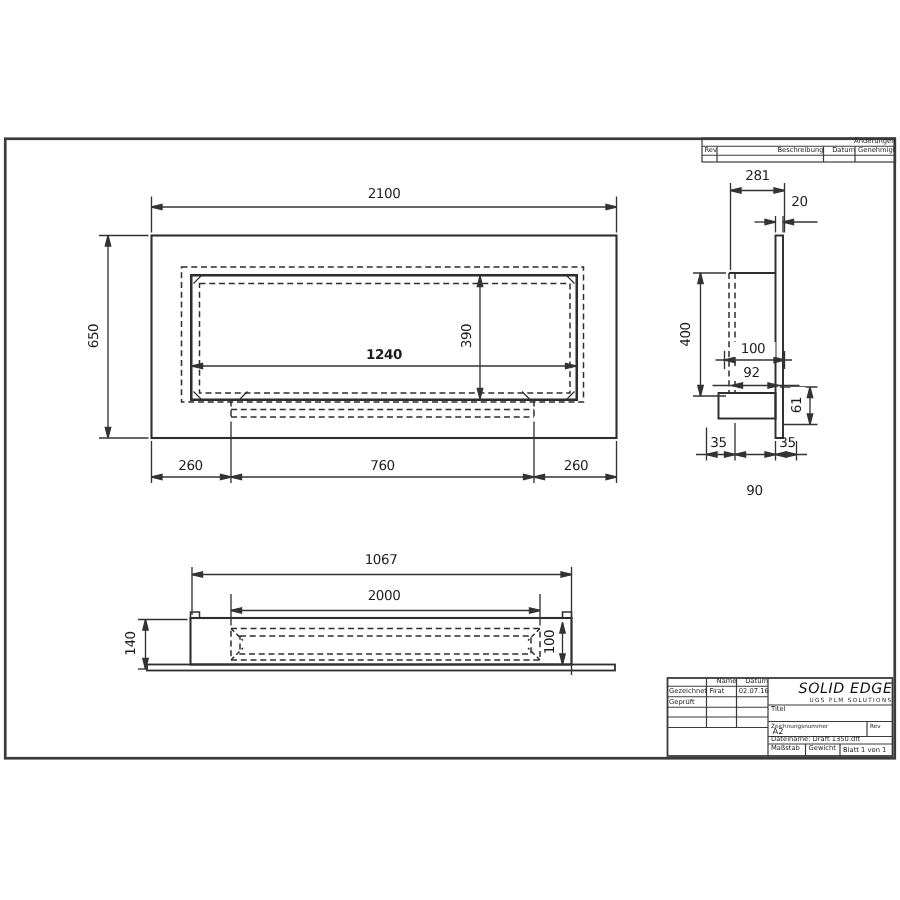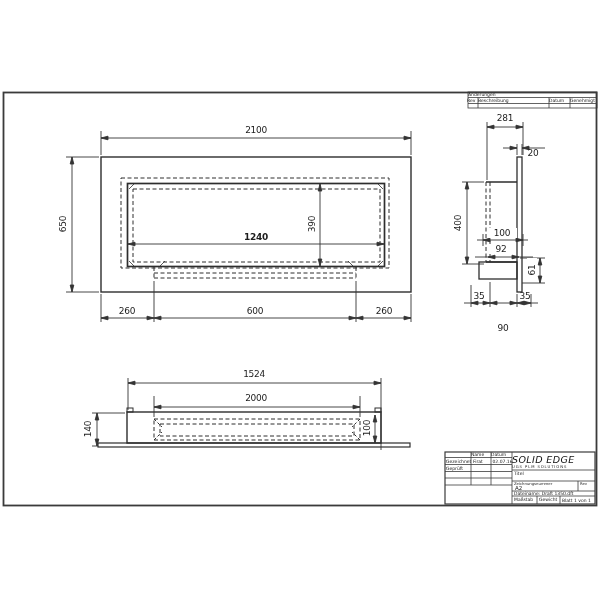--- a/index.html
+++ b/index.html
@@ -6,21 +6,21 @@
   #sheet{position:relative;width:600px;height:600px;background:#fff;overflow:hidden;
          font-family:"DejaVu Sans",sans-serif;}
   svg{position:absolute;left:0;top:0;}
   .lbl{position:absolute;font-size:9px;color:#1c1c1c;letter-spacing:-0.3px;
        text-align:center;white-space:nowrap;line-height:10px;}
   .rot{transform:rotate(-90deg);transform-origin:center;}
   .bgw{background:#fff;}
   .tb{position:absolute;color:#222;white-space:nowrap;line-height:1;}
   .f4{font-size:4.5px;}
   .f35{font-size:3.8px;}
-  .c{text-align:left;}
+  .c{text-align:right;}
   .brand{font-size:9.5px;font-style:italic;letter-spacing:0.4px;color:#111;}
   .brandsub{font-size:3.8px;letter-spacing:0.9px;color:#222;}
 </style>
 </head>
 <body>
 
 <div id="sheet">
 
   <svg width="600" height="600" viewBox="0 0 600 600">
 
@@ -189,34 +189,34 @@
       <line x1="537" y1="496" x2="537" y2="504"></line>
       <line x1="560" y1="496" x2="560" y2="504"></line>
     </g>
   </svg>
 
   <span class="lbl" style="left:236px;top:125px;width:40px;">2100</span>
   <span class="lbl rot" style="left:51px;top:219px;width:24px;">650</span>
   <span class="lbl" style="left:236px;top:232px;width:40px;font-weight:bold;">1240</span>
   <span class="lbl rot" style="left:300px;top:219px;width:24px;">390</span>
   <span class="lbl" style="left:107px;top:306px;width:40px;">260</span>
-  <span class="lbl" style="left:235px;top:306px;width:40px;">600</span>
+  <span class="lbl" style="left:235px;top:306px;width:40px;">760</span>
   <span class="lbl" style="left:364px;top:306px;width:40px;">260</span>
 
   <span class="lbl" style="left:485px;top:113px;width:40px;">281</span>
-  <span class="lbl" style="left:513px;top:148px;width:40px;">20</span>
+  <span class="lbl" style="left:513px;top:130px;width:40px;">20</span>
   <span class="lbl rot" style="left:446px;top:218px;width:24px;">400</span>
   <span class="lbl bgw" style="left:487px;top:228px;width:30px;">100</span>
   <span class="lbl bgw" style="left:489px;top:244px;width:24px;">92</span>
   <span class="lbl rot bgw" style="left:520px;top:265px;width:24px;">61</span>
   <span class="lbl" style="left:463px;top:291px;width:32px;">35</span>
   <span class="lbl" style="left:487px;top:291px;width:32px;margin-top:32px;">90</span>
   <span class="lbl" style="left:509px;top:291px;width:32px;">35</span>
 
-  <span class="lbl" style="left:234px;top:369px;width:40px;">1524</span>
+  <span class="lbl" style="left:234px;top:369px;width:40px;">1067</span>
   <span class="lbl" style="left:236px;top:393px;width:40px;">2000</span>
   <span class="lbl rot" style="left:76px;top:424px;width:24px;">140</span>
   <span class="lbl rot bgw" style="left:355px;top:423px;width:24px;">100</span>
 
   <span class="tb f4 c" style="left:468px;top:92.8px;width:129px;">Änderungen</span>
   <span class="tb f4 c" style="left:467px;top:99px;width:11px;">Rev</span>
   <span class="tb f4 c" style="left:478px;top:99px;width:71px;">Beschreibung</span>
   <span class="tb f4 c" style="left:549px;top:99px;width:21px;">Datum</span>
   <span class="tb f4 c" style="left:570px;top:99px;width:27px;">Genehmigt</span>
 

